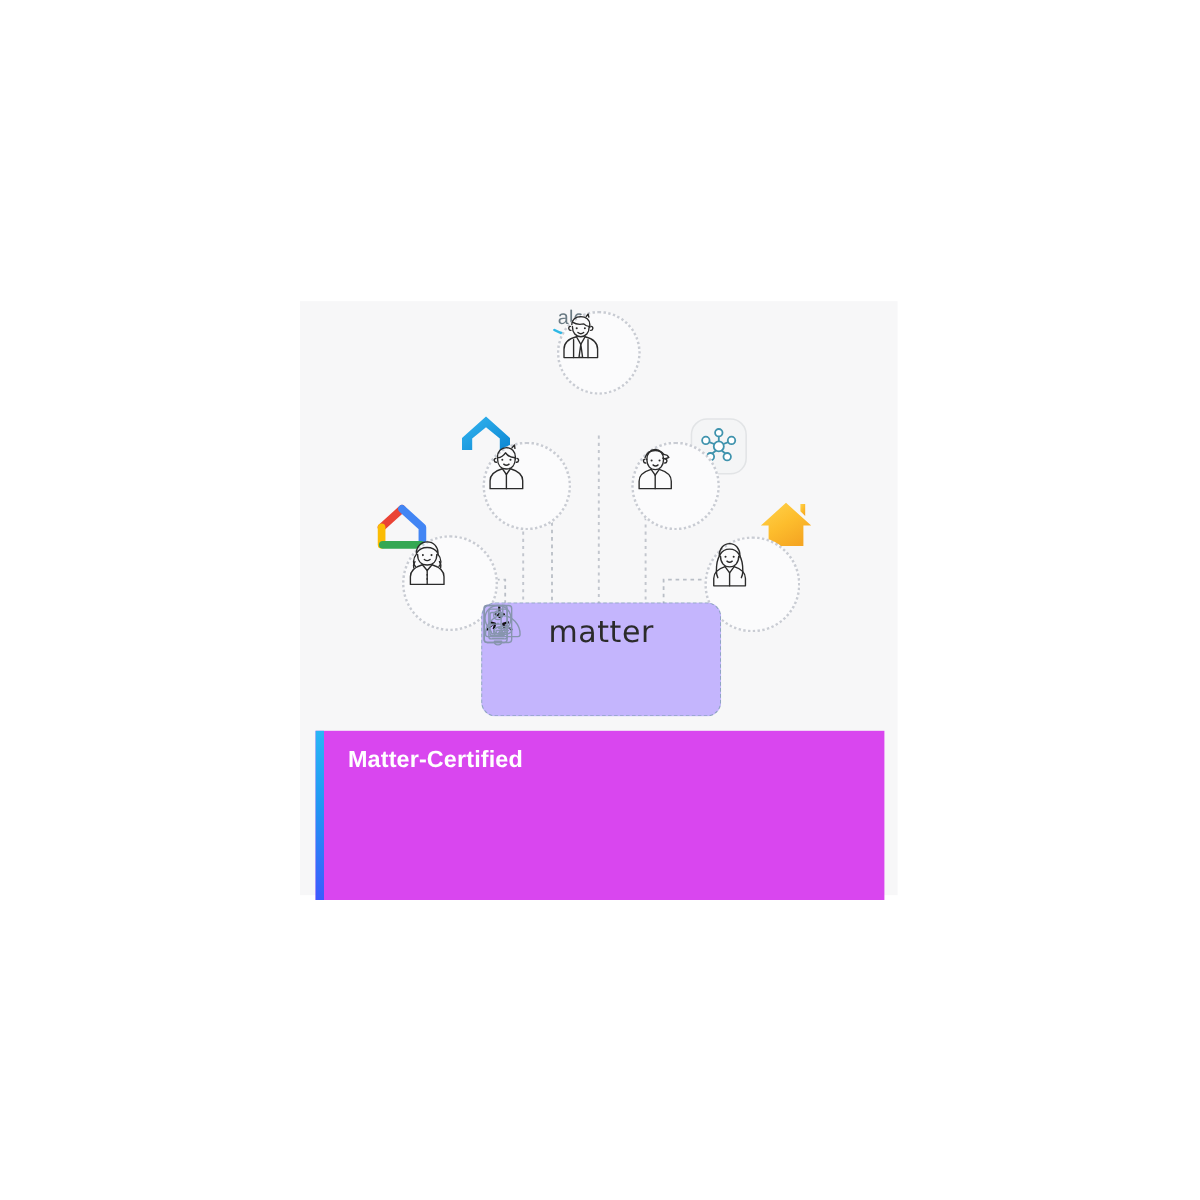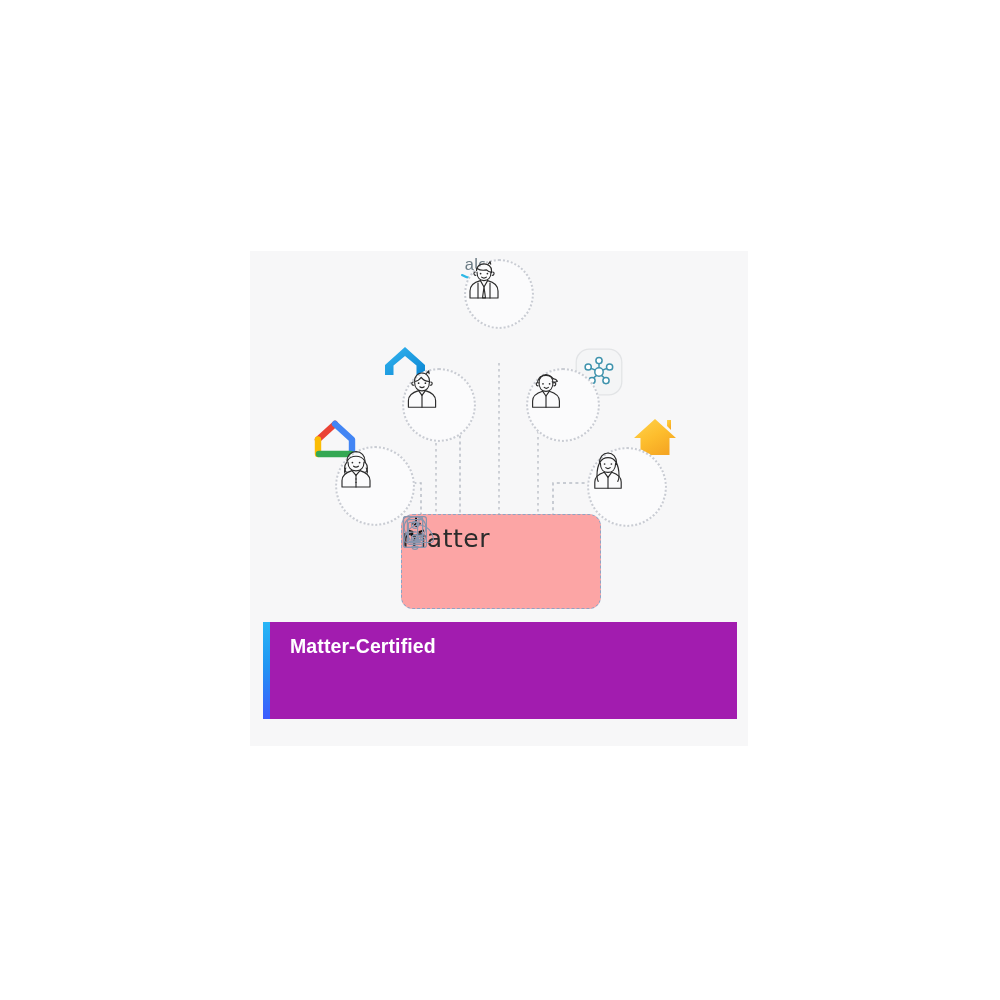--- a/index.html
+++ b/index.html
@@ -30,39 +30,39 @@
   .node svg{display:block;}
 
   
   .badge{position:absolute;}
   .badge svg{display:block;}
 
   .alexa-wrap{position:absolute;display:flex;flex-direction:column;align-items:center;}
 
   
   .matter-box{
-    position:absolute;left:151px;top:263px;width:200px;height:95px;
+    position:absolute;left:151px;top:251px;width:200px;height:95px;
     border:1.6px dashed #8fa4c4;border-radius:12px;
-    background:#fca5a5;
-    display:flex;flex-direction:column;align-items:flex-start;
+    background:#c4b5fd;
+    display:flex;flex-direction:column;align-items:center;
     box-sizing:border-box;
   }
   .matter-brand{display:flex;align-items:center;gap:8px;margin-top:11px;}
   .matter-word{
     font-family:"DejaVu Sans", sans-serif;
     font-size:25px;letter-spacing:0.5px;color:#2b2b2b;line-height:1;
     font-weight:400;
   }
   .device-row{display:flex;align-items:flex-end;gap:14px;margin-top:12px;}
   .device-row svg{display:block;}
 
   
   .banner{
-    position:absolute;left:13px;top:371px;width:474px;height:97px;
-    display:flex;background:#a21caf;
+    position:absolute;left:13px;top:358px;width:474px;height:141px;
+    display:flex;background:#d946ef;
   }
   .accent-bar{
     width:7px;flex:0 0 7px;
     background:linear-gradient(180deg,#29b6f6 0%,#2196f3 45%,#3d5afe 100%);
   }
   .banner-body{padding:13px 16px 0 20px;box-sizing:border-box;flex:1;}
   .banner-title{
     color:#ffffff;font-size:19.5px;font-weight:bold;line-height:1.15;
     margin:0 0 5px 0;letter-spacing:.1px;
   }

